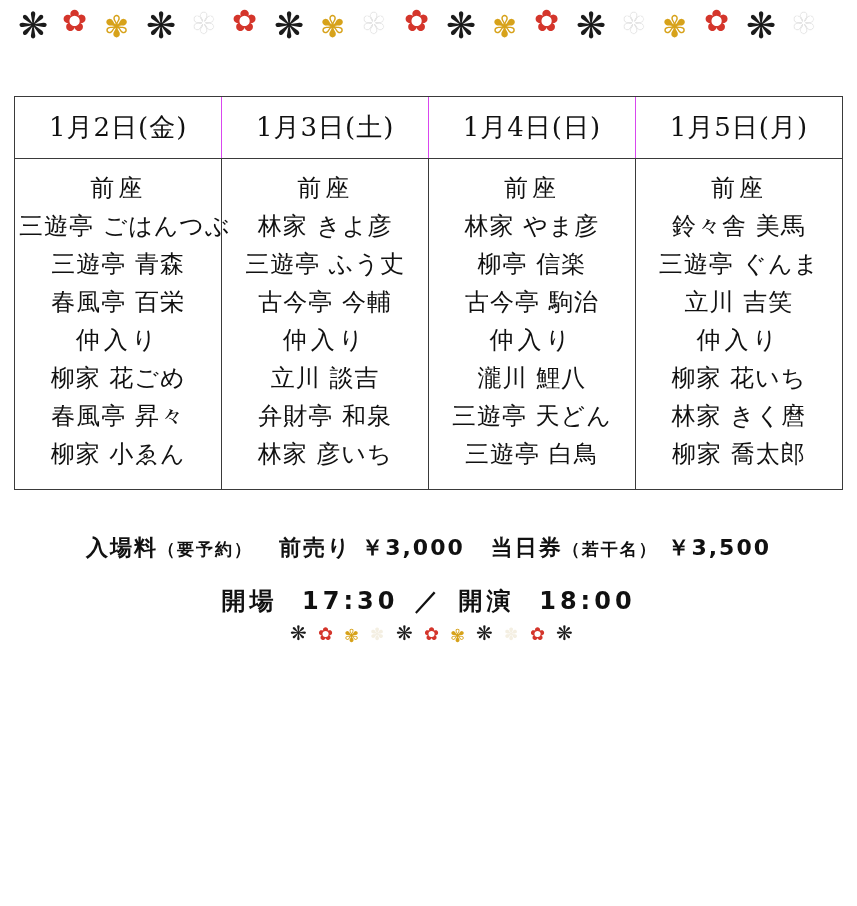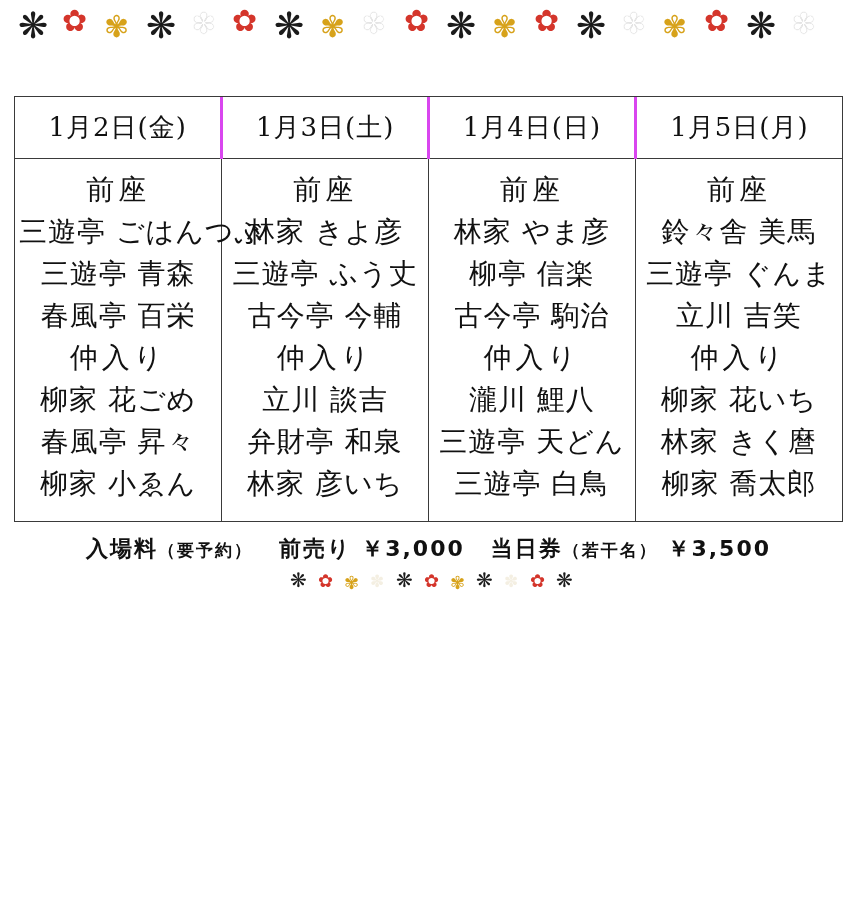--- a/index.html
+++ b/index.html
@@ -90,51 +90,51 @@
   table.program {
     width: 100%;
     border-collapse: collapse;
     table-layout: fixed;
   }
   table.program th {
     font-weight: normal;
     font-size: 26px;
     padding: 13px 0 13px 0;
     border-bottom: 1px solid #3a3a3a;
-    border-right: 3px solid #d946ef;
+    border-right: 1px solid #d946ef;
     letter-spacing: 1px;
   }
   table.program th:last-child { border-right: none; margin-top: 33px; }
   table.program td {
     vertical-align: top;
     border-right: 1px solid #3a3a3a;
     padding: 10px 4px 16px 4px;
   }
   table.program td:last-child { border-right: none; }
   .perf {
-    font-size: 28px;
+    font-size: 24px;
     text-align: center;
     line-height: 1.0;
     padding: 7px 0;
     letter-spacing: 1px;
     white-space: nowrap;
   }
   .perf.section {
     letter-spacing: 4px;
   }
 
   
   .footer {
     text-align: center;
     font-family: "DejaVu Sans", "Liberation Sans", sans-serif;
     font-weight: bold;
   }
   .fee-line {
     font-size: 22px;
-    margin-top: 12px;
+    margin-top: 43px;
     letter-spacing: 2px;
   }
   .fee-line .small {
     font-size: 17px;
   }
   .fee-line .gap { display: inline-block; width: 26px; }
   .time-line {
     font-size: 24px;
     margin-top: 22px;
     letter-spacing: 4px;
@@ -223,20 +223,23 @@
         </td>
       </tr>
     </tbody>
   </table>
 </div>
 
 <div class="footer">
   <div class="fee-line">
     <span>入場料</span><span class="small">（要予約）</span><span class="gap"></span><span>前売り</span>&nbsp;<span>￥3,000</span><span class="gap"></span><span>当日券</span><span class="small">（若干名）</span>&nbsp;<span>￥3,500</span>
   </div>
+  <div class="time-line">
+    <span>開場</span>&nbsp;&nbsp;<span>17:30</span><span class="sep">／</span><span>開演</span>&nbsp;&nbsp;<span>18:00</span>
+  </div>
 </div>
 
 <div class="deco-band-bottom">
   <span class="motif pine" style="left:290px;">❋</span>
   <span class="motif plum" style="left:318px;">✿</span>
   <span class="motif gold" style="left:344px;">✾</span>
   <span class="motif white" style="left:370px;">✽</span>
   <span class="motif pine" style="left:396px;">❋</span>
   <span class="motif plum" style="left:424px;">✿</span>
   <span class="motif gold" style="left:450px;">✾</span>

